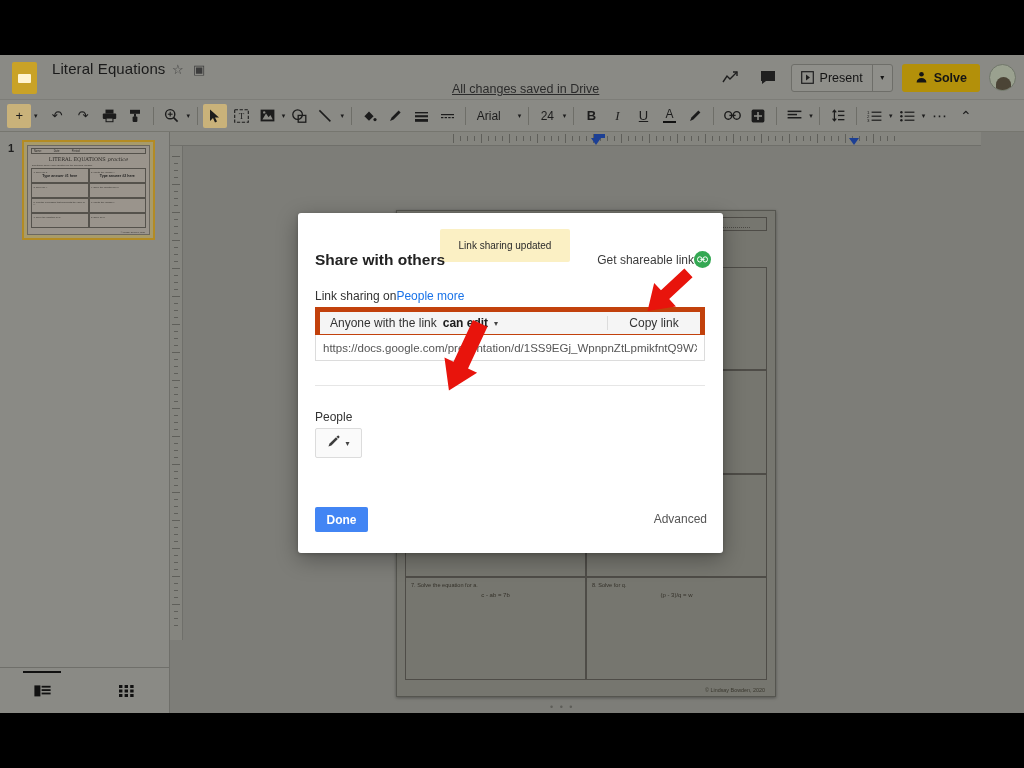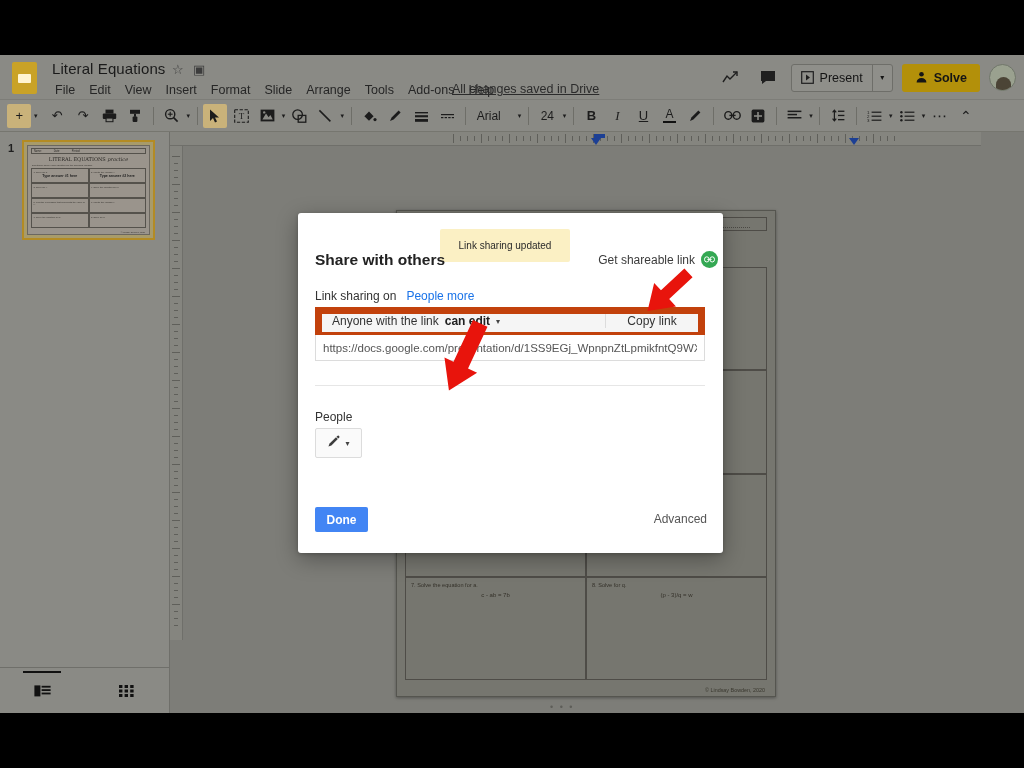--- a/index.html
+++ b/index.html
@@ -402,42 +402,42 @@
   }
   #toast {
     position: absolute; left: 142px; top: 16px;
     width: 130px; height: 33px;
     background: #fbf0c4;
     border-radius: 2px;
     display: flex; align-items: center; justify-content: center;
     font-size: 10px; color: #2a2a2a;
   }
   #get-link {
-    position: absolute; right: 5px; top: 38px;
-    display: flex; align-items: center; gap: 6px;
+    position: absolute; right: 12px; top: 38px;
+    display: flex; align-items: center; 
     font-size: 12px; color: #3b3b3b;
   }
   #link-chip {
     width: 17px; height: 17px; border-radius: 50%;
     background: #34a853;
     display: flex; align-items: center; justify-content: center;
     color: #fff; font-size: 9px;
   }
   #sharing-state {
     position: absolute; left: 17px; top: 76px;
-    display: flex; align-items: baseline; gap: 10px;
+    display: flex; align-items: baseline; 
   }
   #sharing-state .label { font-size: 12px; color: #333; }
   #sharing-state .link { font-size: 12px; color: #1a73e8; }
 
   #access-row {
     position: absolute; left: 17px; top: 94px;
     width: 390px; height: 32px;
-    display: flex; align-items: flex-start;
-    border: 7px solid #c2410c;
+    display: flex; align-items: center;
+    border: 5px solid #c2410c;
     background: #f5f5f5;
   }
   #access-select {
     flex: 1;
     display: flex; align-items: center; gap: 6px;
     padding: 0 10px;
     font-size: 12px; color: #333;
     border-right: 1px solid #dcdcdc;
     background: #f5f5f5;
   }
@@ -515,32 +515,20 @@
   <div class="letterbox" id="lb-bottom"></div>
 
   <div id="app">
 
     <div id="header">
       <div id="doc-icon"></div>
       <div id="doc-title">Literal Equations</div>
       <div class="hdr-mini-icon" id="star-icon">☆</div>
       <div class="hdr-mini-icon" id="move-icon">▣</div>
 
-      <div id="menubar">
-        <div class="menu-item">File</div>
-        <div class="menu-item">Edit</div>
-        <div class="menu-item">View</div>
-        <div class="menu-item">Insert</div>
-        <div class="menu-item">Format</div>
-        <div class="menu-item">Slide</div>
-        <div class="menu-item">Arrange</div>
-        <div class="menu-item">Tools</div>
-        <div class="menu-item">Add-ons</div>
-        <div class="menu-item">Help</div>
-      </div>
       <div id="save-state">All changes saved in Drive</div>
 
       <div id="hdr-right">
         <div class="hdr-btn-icon">
           <svg width="17" height="14" viewBox="0 0 17 14">
               <polyline points="1,11 5,5 8,8 15,1" fill="none" stroke="#1f1f1f" stroke-width="1.4"></polyline>
               <polyline points="11,1 15,1 15,5" fill="none" stroke="#1f1f1f" stroke-width="1.4"></polyline>
             </svg>
         </div>
         <div class="hdr-btn-icon">

